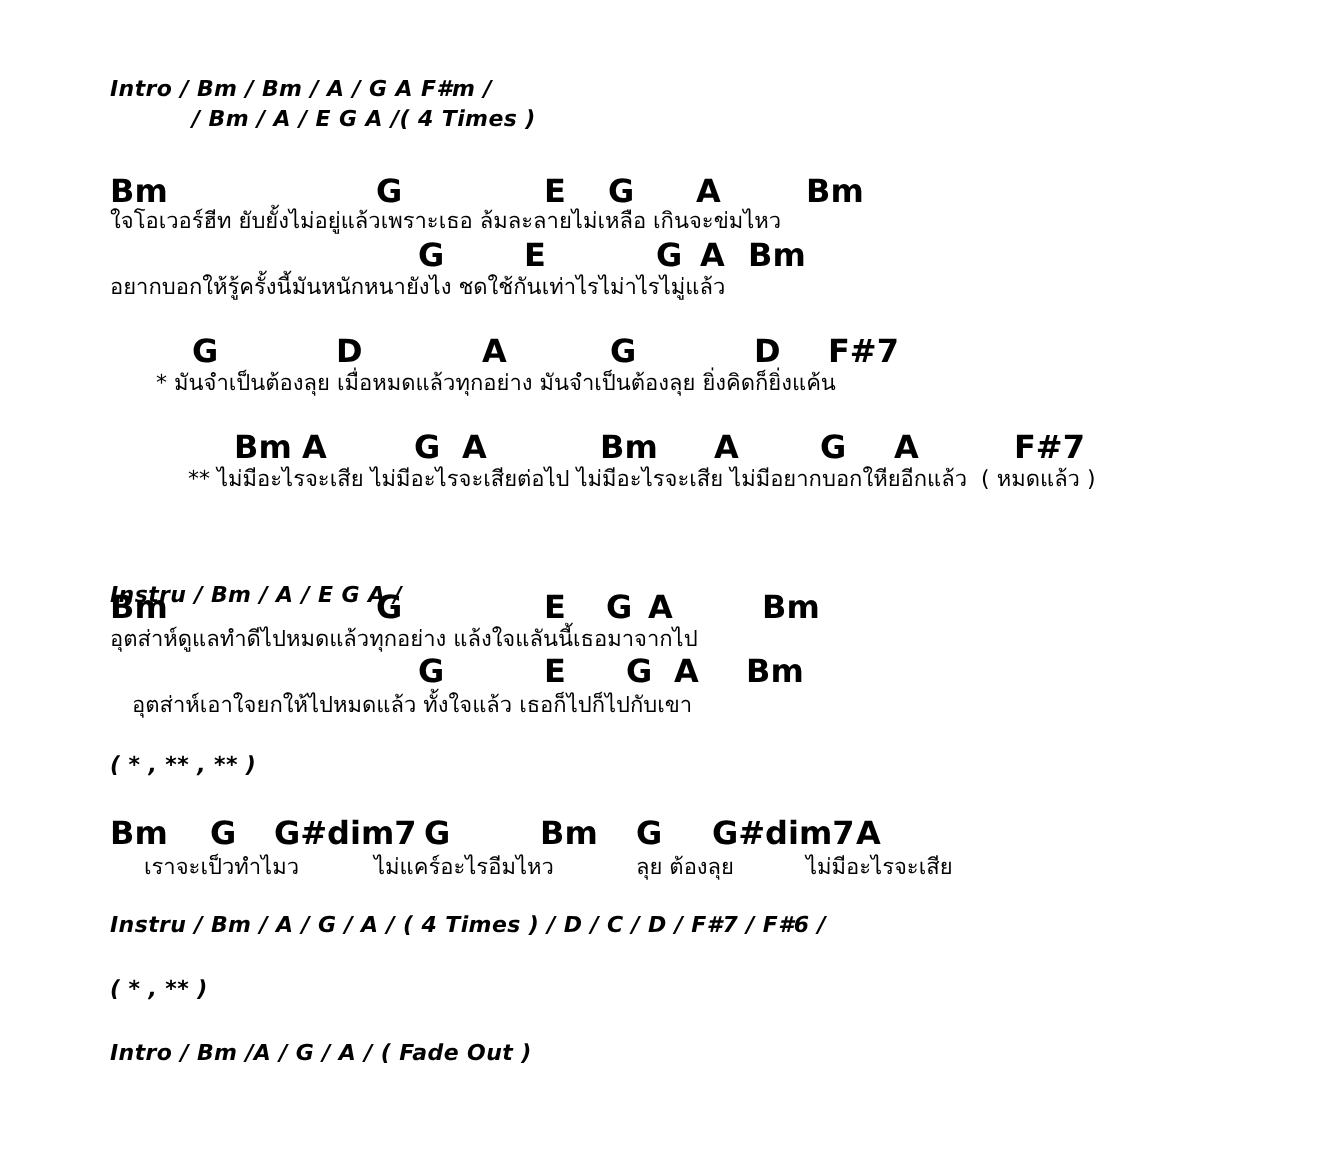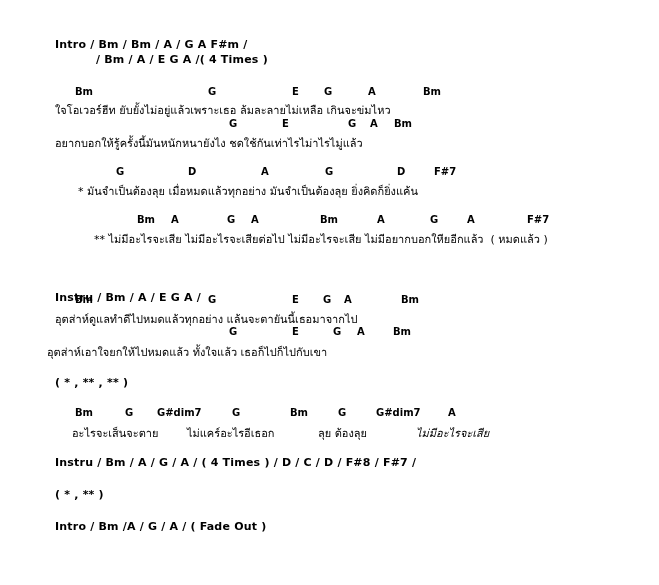--- a/index.html
+++ b/index.html
@@ -1,20 +1,20 @@
 <!DOCTYPE html>
 <html><head>
   <meta charset="utf-8">
   <style>
     html, body { margin: 0; padding: 0; background: #ffffff; }
     body { width: 659px; height: 585px; position: relative; overflow: hidden; color: #000; }
     .line { position: absolute; white-space: pre; }
-    .bold { font-family: "DejaVu Sans", sans-serif; font-weight: bold; font-size: 11px; letter-spacing: 0.2px; }
+    .bold { font-family: "DejaVu Sans", sans-serif; font-weight: bold; font-size: 11px; letter-spacing: 0.2px; font-style: italic; }
     .lyric { font-family: "DejaVu Sans", sans-serif; font-size: 11px; }
-    .chord { position: absolute; font-family: "DejaVu Sans", sans-serif; font-weight: bold; font-size: 10px; white-space: pre; margin-left: 20px; }
+    .chord { position: absolute; font-family: "DejaVu Sans", sans-serif; font-weight: bold; font-size: 16px; white-space: pre; }
   </style>
 </head>
 <body>
 
 <div>
   <div class="line bold" style="left:55px; top:38px;">Intro / Bm / Bm / A / G A F#m /</div>
   <div class="line bold" style="left:96px; top:53px;">/ Bm / A / E G A /( 4 Times )</div>
 
   <div id="v1c1" style="position:absolute; left:0; top:86px;">
       <span class="chord" style="position: absolute; white-space: pre; left: 55px;">Bm</span>
@@ -60,45 +60,45 @@
   <div class="line bold" style="left:55px; top:263px;margin-top:28px;">Instru / Bm / A / E G A /</div>
 
   <div id="v2c1" style="position:absolute; left:0; top:294px;">
       <span class="chord" style="position: absolute; white-space: pre; left: 55px;">Bm</span>
       <span class="chord" style="position: absolute; white-space: pre; left: 188px;">G</span>
       <span class="chord" style="position: absolute; white-space: pre; left: 272px;">E</span>
       <span class="chord" style="position: absolute; white-space: pre; left: 303px;">G</span>
       <span class="chord" style="position: absolute; white-space: pre; left: 324px;">A</span>
       <span class="chord" style="position: absolute; white-space: pre; left: 381px;">Bm</span>
     </div>
-  <div class="line lyric" style="left:55px; top:310px;">อุตส่าห์ดูแลทำดีไปหมดแล้วทุกอย่าง แล้นจะตายันนี้เธอมาจากไป</div>
+  <div class="line lyric" style="left:55px; top:310px;">อุตส่าห์ดูแลทำดีไปหมดแล้วทุกอย่าง แล้งใจแลันนี้เธอมาจากไป</div>
   <div id="v2c2" style="position:absolute; left:0; top:326px;">
       <span class="chord" style="position: absolute; white-space: pre; left: 209px;">G</span>
       <span class="chord" style="position: absolute; white-space: pre; left: 272px;">E</span>
       <span class="chord" style="position: absolute; white-space: pre; left: 313px;">G</span>
       <span class="chord" style="position: absolute; white-space: pre; left: 337px;">A</span>
       <span class="chord" style="position: absolute; white-space: pre; left: 373px;">Bm</span>
     </div>
-  <div class="line lyric" style="left:47px; top:343px;">อุตส่าห์เอาใจยกให้ไปหมดแล้ว ทั้งใจแล้ว เธอก็ไปก็ไปกับเขา</div>
+  <div class="line lyric" style="left:66px; top:343px;">อุตส่าห์เอาใจยกให้ไปหมดแล้ว ทั้งใจแล้ว เธอก็ไปก็ไปกับเขา</div>
 
   <div class="line bold" style="left:55px; top:376px;">( * , ** , ** )</div>
 
   <div id="brc" style="position:absolute; left:0; top:407px;">
       <span class="chord" style="position: absolute; white-space: pre; left: 55px;">Bm</span>
       <span class="chord" style="position: absolute; white-space: pre; left: 105px;">G</span>
       <span class="chord" style="position: absolute; white-space: pre; left: 137px;">G#dim7</span>
       <span class="chord" style="position: absolute; white-space: pre; left: 212px;">G</span>
       <span class="chord" style="position: absolute; white-space: pre; left: 270px;">Bm</span>
       <span class="chord" style="position: absolute; white-space: pre; left: 318px;">G</span>
       <span class="chord" style="position: absolute; white-space: pre; left: 356px;">G#dim7</span>
       <span class="chord" style="position: absolute; white-space: pre; left: 428px;">A</span>
     </div>
   <div id="brl" style="position:absolute; left:0; top:424px;">
-      <span class="lyric" style="position: absolute; white-space: pre; left: 72px;">อะไรจะเส็นจะตาย</span>
-      <span class="lyric" style="position: absolute; white-space: pre; left: 187px;">ไม่แคร์อะไรอีเธอก</span>
+      <span class="lyric" style="position: absolute; white-space: pre; left: 72px;">เราจะเป็วทำไมว</span>
+      <span class="lyric" style="position: absolute; white-space: pre; left: 187px;">ไม่แคร์อะไรอีมไหว</span>
       <span class="lyric" style="position: absolute; white-space: pre; left: 318px;">ลุย ต้องลุย</span>
-      <span class="lyric" style="position: absolute; white-space: pre; left: 416px; font-style: italic;">ไม่มีอะไรจะเสีย</span>
+      <span class="lyric" style="position: absolute; white-space: pre; left: 403px;">ไม่มีอะไรจะเสีย</span>
     </div>
 
-  <div class="line bold" style="left:55px; top:456px;">Instru / Bm / A / G / A / ( 4 Times ) / D / C / D / F#8 / F#7 /</div>
+  <div class="line bold" style="left:55px; top:456px;">Instru / Bm / A / G / A / ( 4 Times ) / D / C / D / F#7 / F#6 /</div>
   <div class="line bold" style="left:55px; top:488px;">( * , ** )</div>
   <div class="line bold" style="left:55px; top:520px;">Intro / Bm /A / G / A / ( Fade Out )</div>
 </div>
 
 </body></html>

